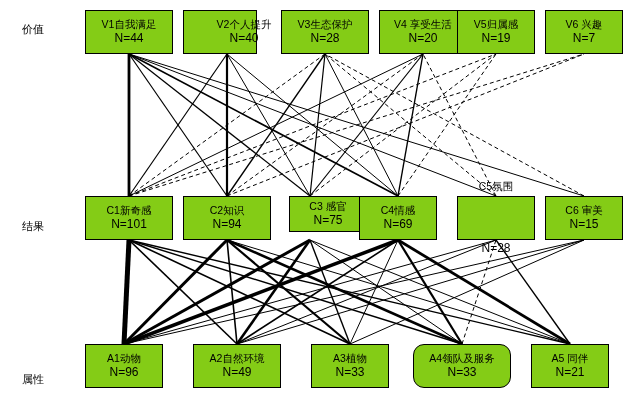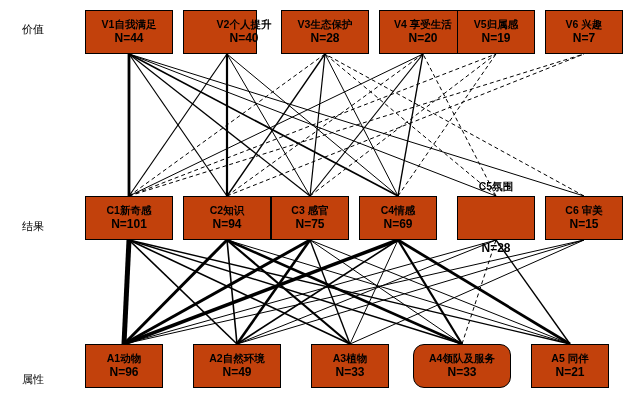--- a/index.html
+++ b/index.html
@@ -27,28 +27,27 @@
   .row-label {
     position: absolute;
     font-size: 11px;
     color: #000;
     white-space: nowrap;
   }
   .node {
     position: absolute;
     box-sizing: border-box;
     border: 1px solid #000;
-    background: #c2410c;
+    background: #84cc16;
     text-align: center;
     display: flex;
     flex-direction: column;
     align-items: center;
     justify-content: center;
     line-height: 1.25;
-    font-weight: bold;
   }
   .node .n-label {
     font-size: 10.5px;
     color: #000;
     white-space: nowrap;
   }
   .node .n-count {
     font-size: 12px;
     color: #000;
     white-space: nowrap;
@@ -144,21 +143,21 @@
         <div class="n-count">N=7</div>
       </div>
       <div class="node" style="left: 85px; top: 196px; width: 88px; height: 44px;">
         <div class="n-label">C1新奇感</div>
         <div class="n-count">N=101</div>
       </div>
       <div class="node" style="left: 183px; top: 196px; width: 88px; height: 44px;">
         <div class="n-label">C2知识</div>
         <div class="n-count">N=94</div>
       </div>
-      <div class="node" style="left: 271px; top: 196px; width: 78px; height: 44px;">
+      <div class="node" style="left: 289px; top: 196px; width: 78px; height: 36px;">
         <div class="n-label">C3 感官</div>
         <div class="n-count">N=75</div>
       </div>
       <div class="node" style="left: 359px; top: 196px; width: 78px; height: 44px;">
         <div class="n-label">C4情感</div>
         <div class="n-count">N=69</div>
       </div>
       <div class="node" style="left: 457px; top: 196px; width: 78px; height: 44px; gap: 48px;">
         <div class="n-label">C5氛围</div>
         <div class="n-count">N=28</div>

